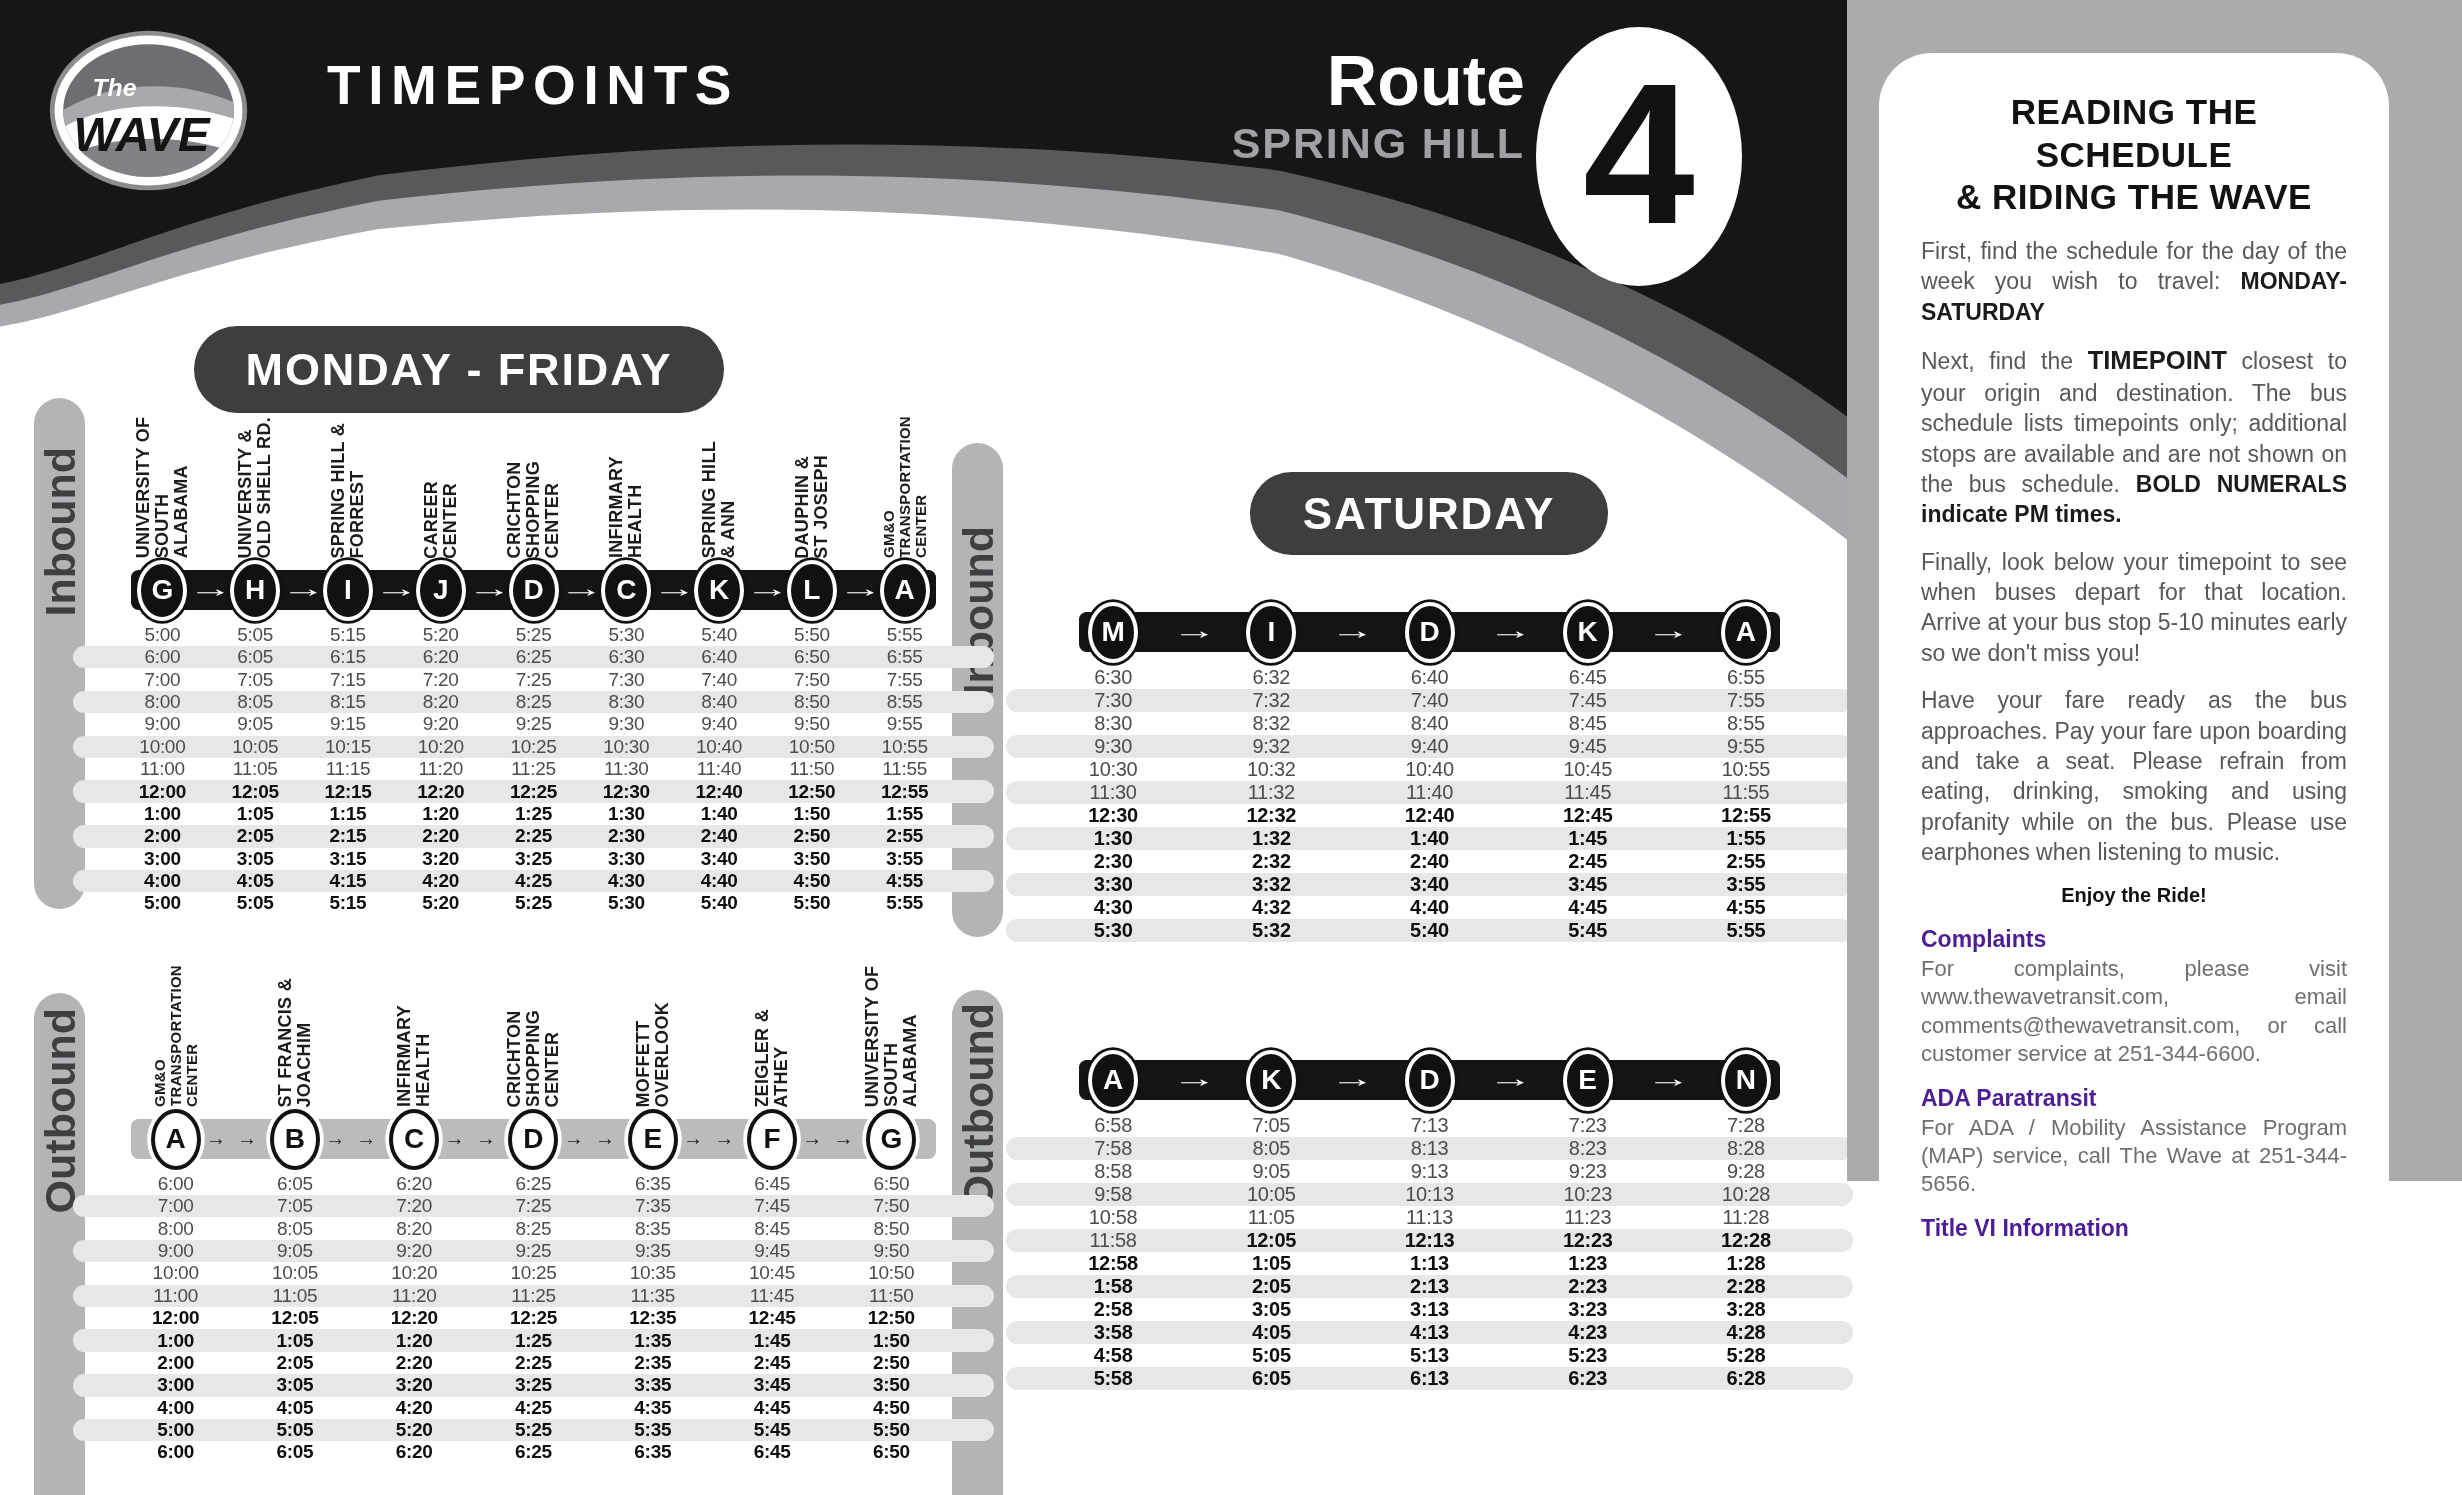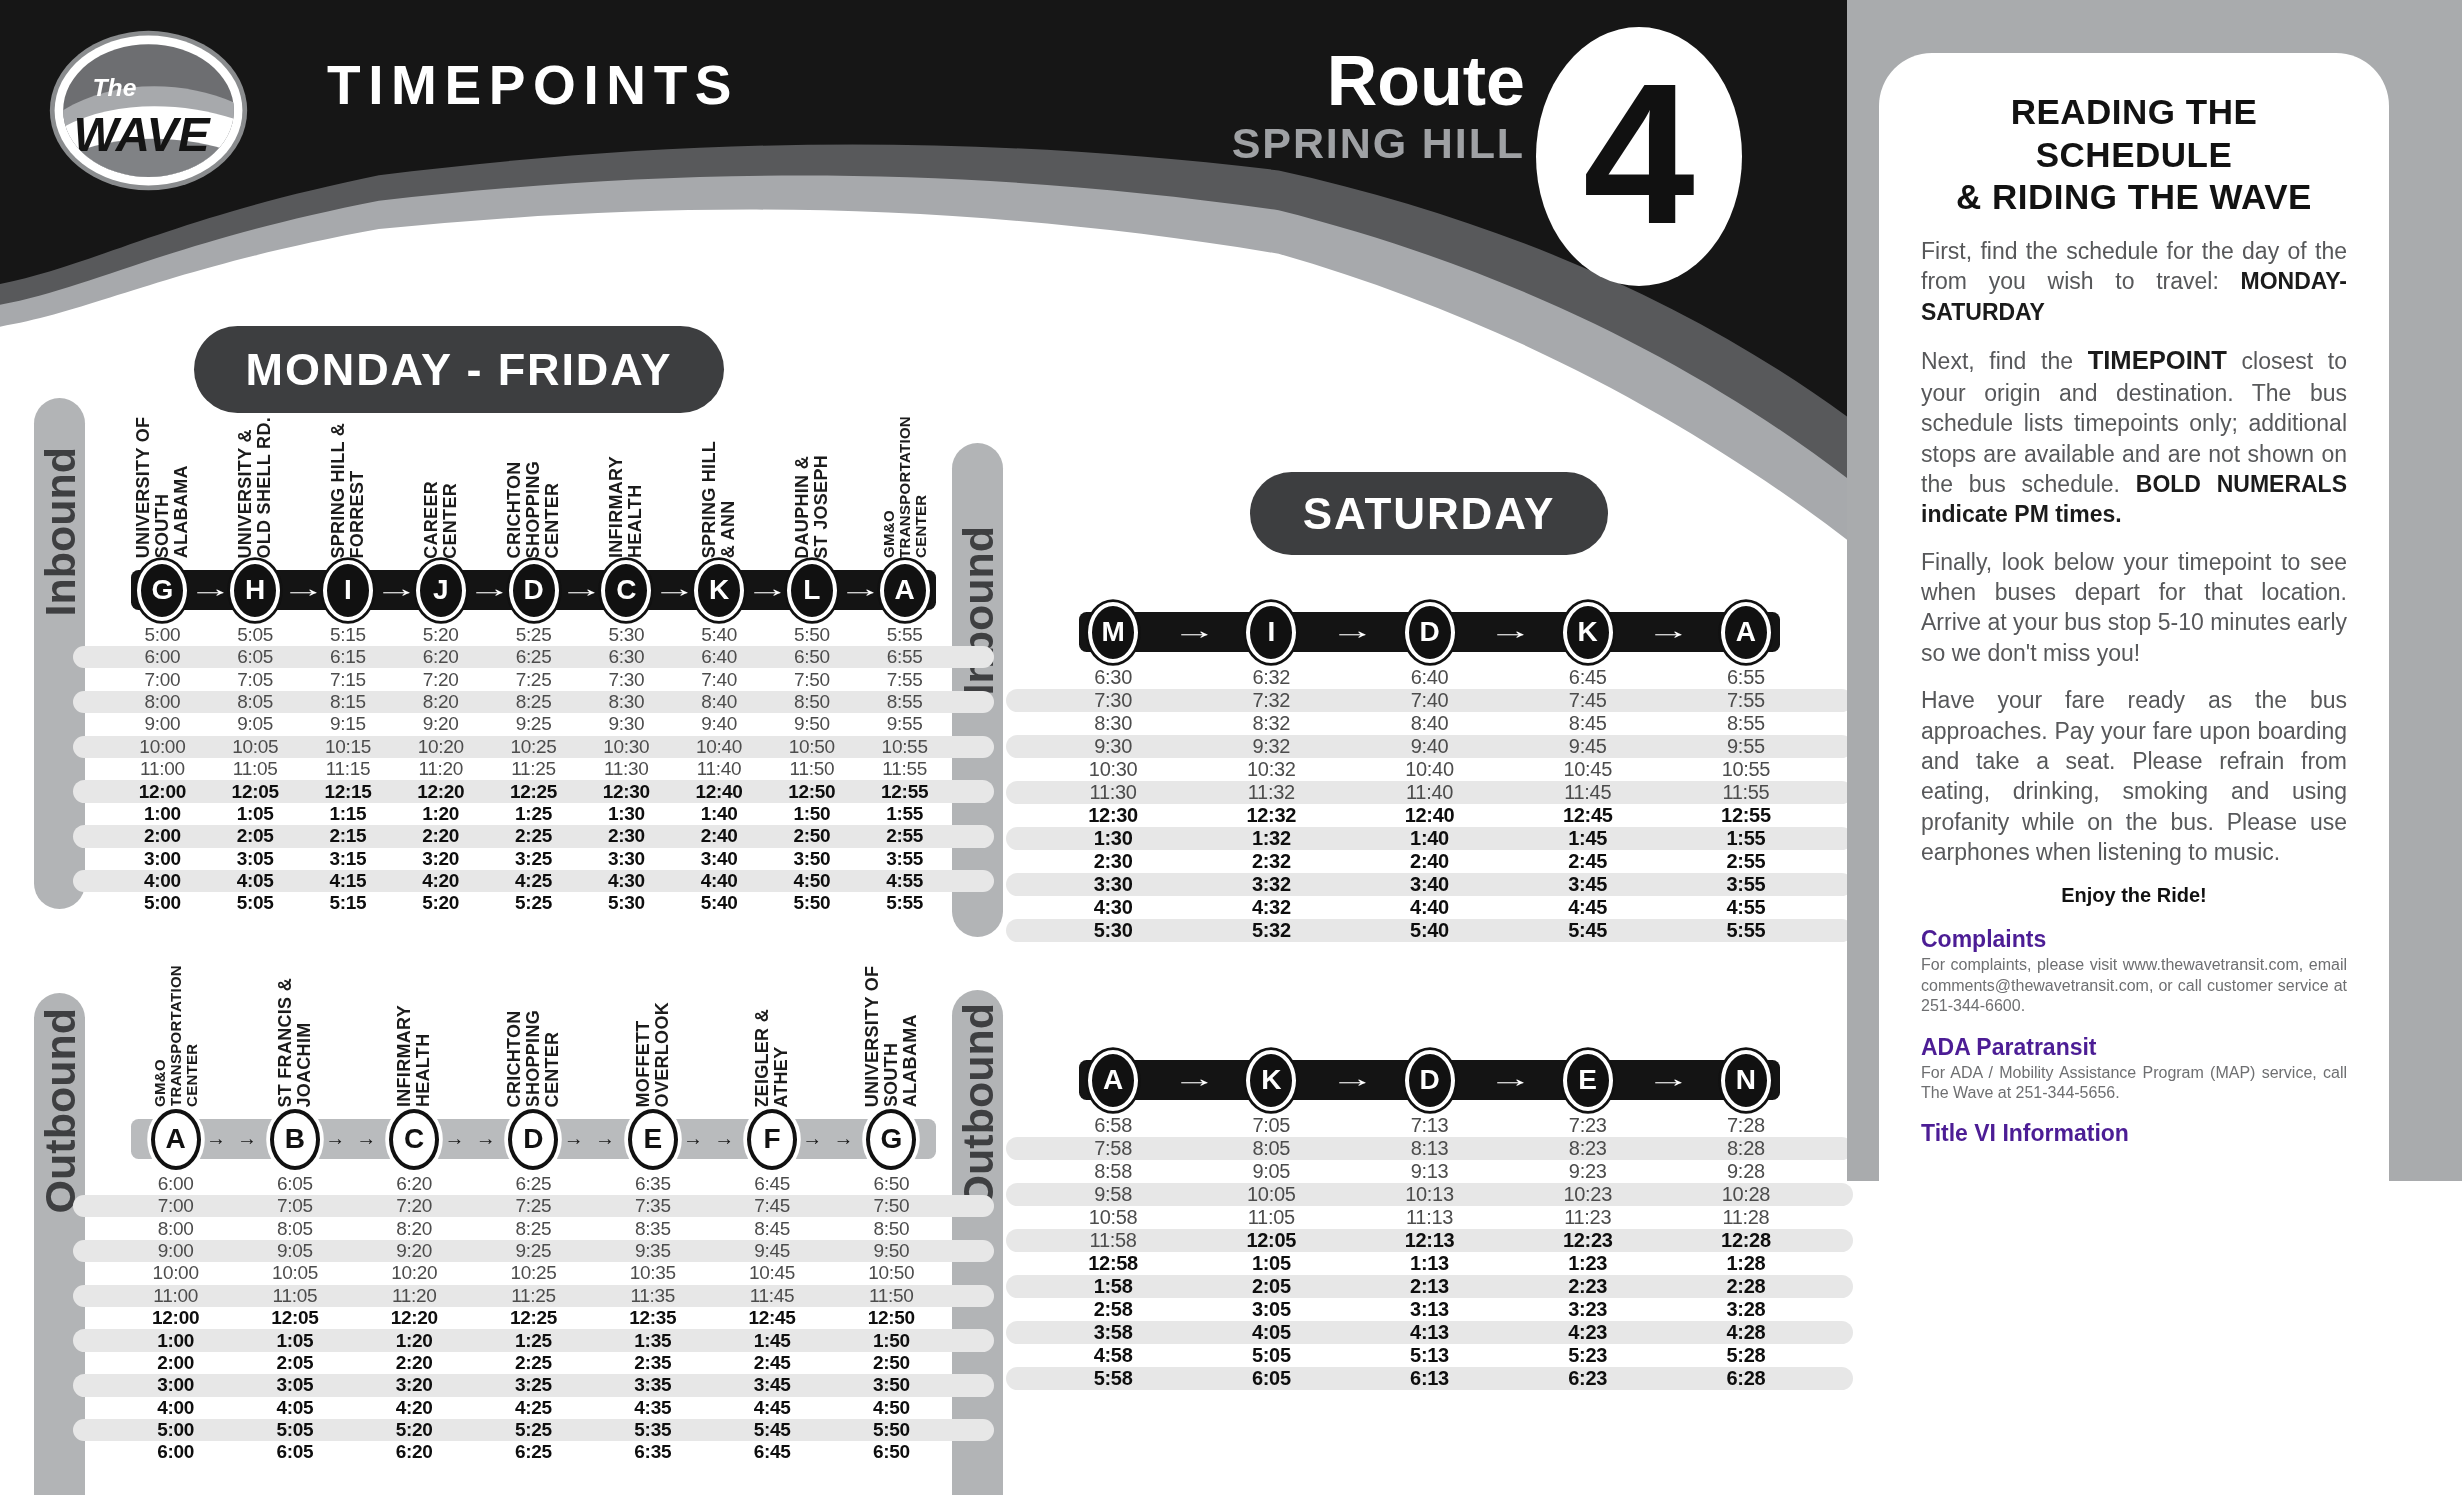--- a/index.html
+++ b/index.html
@@ -81,21 +81,21 @@
     color:#121212;white-space:pre-line;letter-spacing:0.5px;}
   .para{font-size:23px;color:#57585a;line-height:1.32;text-align:justify;margin:17px 0;}
   .para .b{font-weight:800;color:#1b1b1b;}
   .para .big{font-size:25.6px;}
   #enjoy{text-align:center;font-weight:800;font-size:20px;color:#111;margin:15px 0 19px 0;}
   #holidays{background:#ededee;border:1.9px solid #bcbcbc;border-radius:34px;padding:13.3px 7.6px 17px 7.6px;
     text-align:center;margin:19px 0 23px 0;}
   #holidays h3{margin:3.8px 0 7.6px 0;font-size:28px;font-weight:800;color:#121212;}
   .holiday-item{font-size:23px;color:#57585a;line-height:1.38;}
   .sec-head{font-size:23px;font-weight:800;color:#4c1d95;margin:17px 0 1.9px 0;}
-  .sec-body{font-size:16px;color:#6e6f71;line-height:1.28;text-align:justify;}
+  .sec-body{font-size:22px;color:#6e6f71;line-height:1.28;text-align:justify;}
 </style>
 </head>
 <body>
 
 <div id="canvas">
 
   <svg id="banner" viewBox="0 0 1950 620" preserveAspectRatio="none">
     <path class="sw-silver" d="M0,0 L1950,0 L1950,570 C1800,455 1600,340 1350,268 C1000,210 700,212 400,242 C180,282 100,328 0,345 Z"></path>
     <path class="sw-dark" d="M0,0 L1950,0 L1950,505 C1800,390 1600,285 1350,222 C1000,172 700,178 400,212 C180,255 100,303 0,322 Z"></path>
     <path class="sw-black" d="M0,0 L1950,0 L1950,440 C1800,330 1600,235 1350,180 C1000,138 700,148 400,185 C180,230 100,280 0,300 Z"></path>
@@ -780,21 +780,21 @@
           <div class="tcell b">6:23</div>
           <div class="tcell b">6:28</div>
         </div>
       </div>
     </div>
 
   <div id="sidebar">
     <div id="panel">
       <h2>READING THE SCHEDULE
 &amp; RIDING THE WAVE</h2>
-      <div class="para"><span class="">First, find the schedule for the day of the from you wish to travel: </span><span class="b ">MONDAY-SATURDAY</span></div>
+      <div class="para"><span class="">First, find the schedule for the day of the week you wish to travel: </span><span class="b ">MONDAY-SATURDAY</span></div>
       <div class="para"><span class="">Next, find the </span><span class="b big">TIMEPOINT</span><span class=""> closest to your origin and destination. The bus schedule lists timepoints only; additional stops are available and are not shown on the bus schedule. </span><span class="b ">BOLD NUMERALS indicate PM times.</span></div>
       <div class="para"><span class="">Finally, look below your timepoint to see when buses depart for that location. Arrive at your  bus stop 5-10 minutes early so we don't miss you!</span></div>
       <div class="para"><span class="">Have your fare ready as the bus approaches. Pay your fare upon boarding and take a seat. Please refrain from eating, drinking, smoking and using profanity while on the bus. Please use earphones when listening to music.</span></div>
       <div id="enjoy">Enjoy the Ride!</div>
       <div>
           <div class="sec-head">Complaints</div>
           <div class="sec-body">For complaints, please visit www.thewavetransit.com, email comments@thewavetransit.com, or call customer service at 251-344-6600.</div>
           <div class="sec-head">ADA Paratransit</div>
           <div class="sec-body">For ADA / Mobility Assistance Program (MAP) service, call The Wave at 251-344-5656.</div>
           <div class="sec-head">Title VI Information</div>

